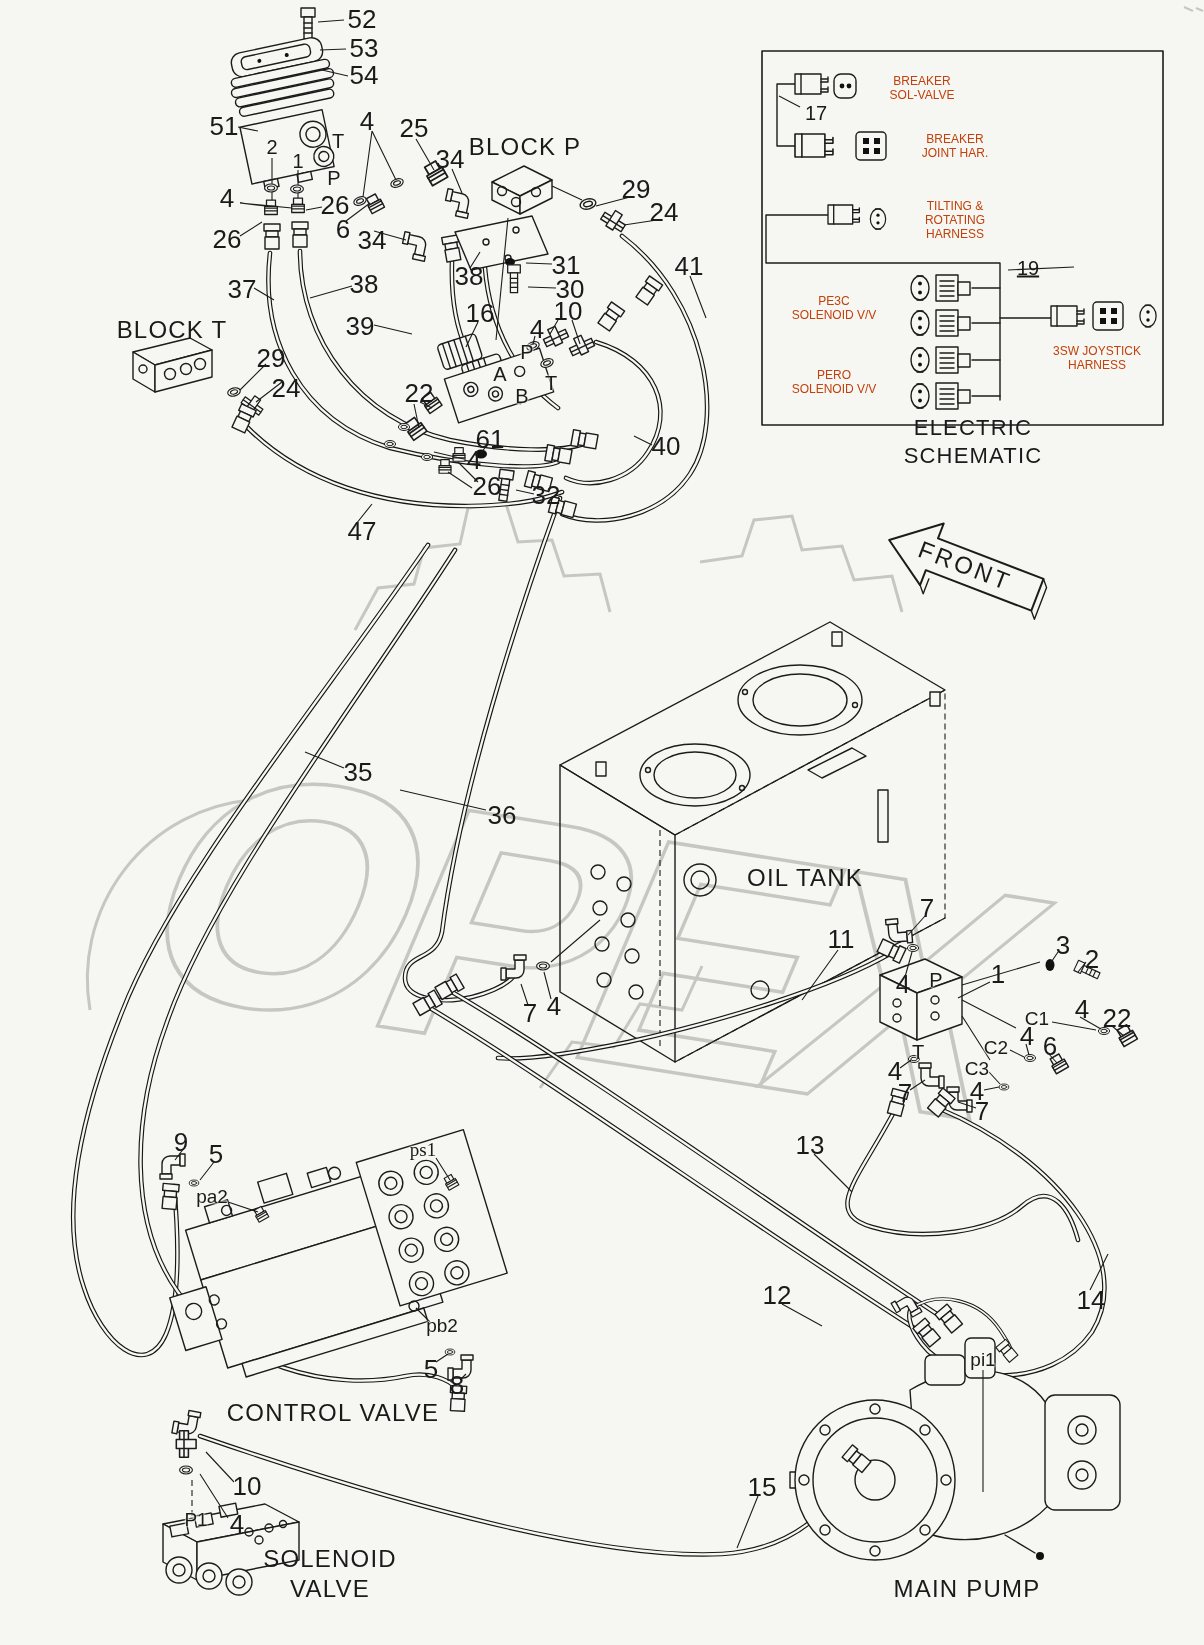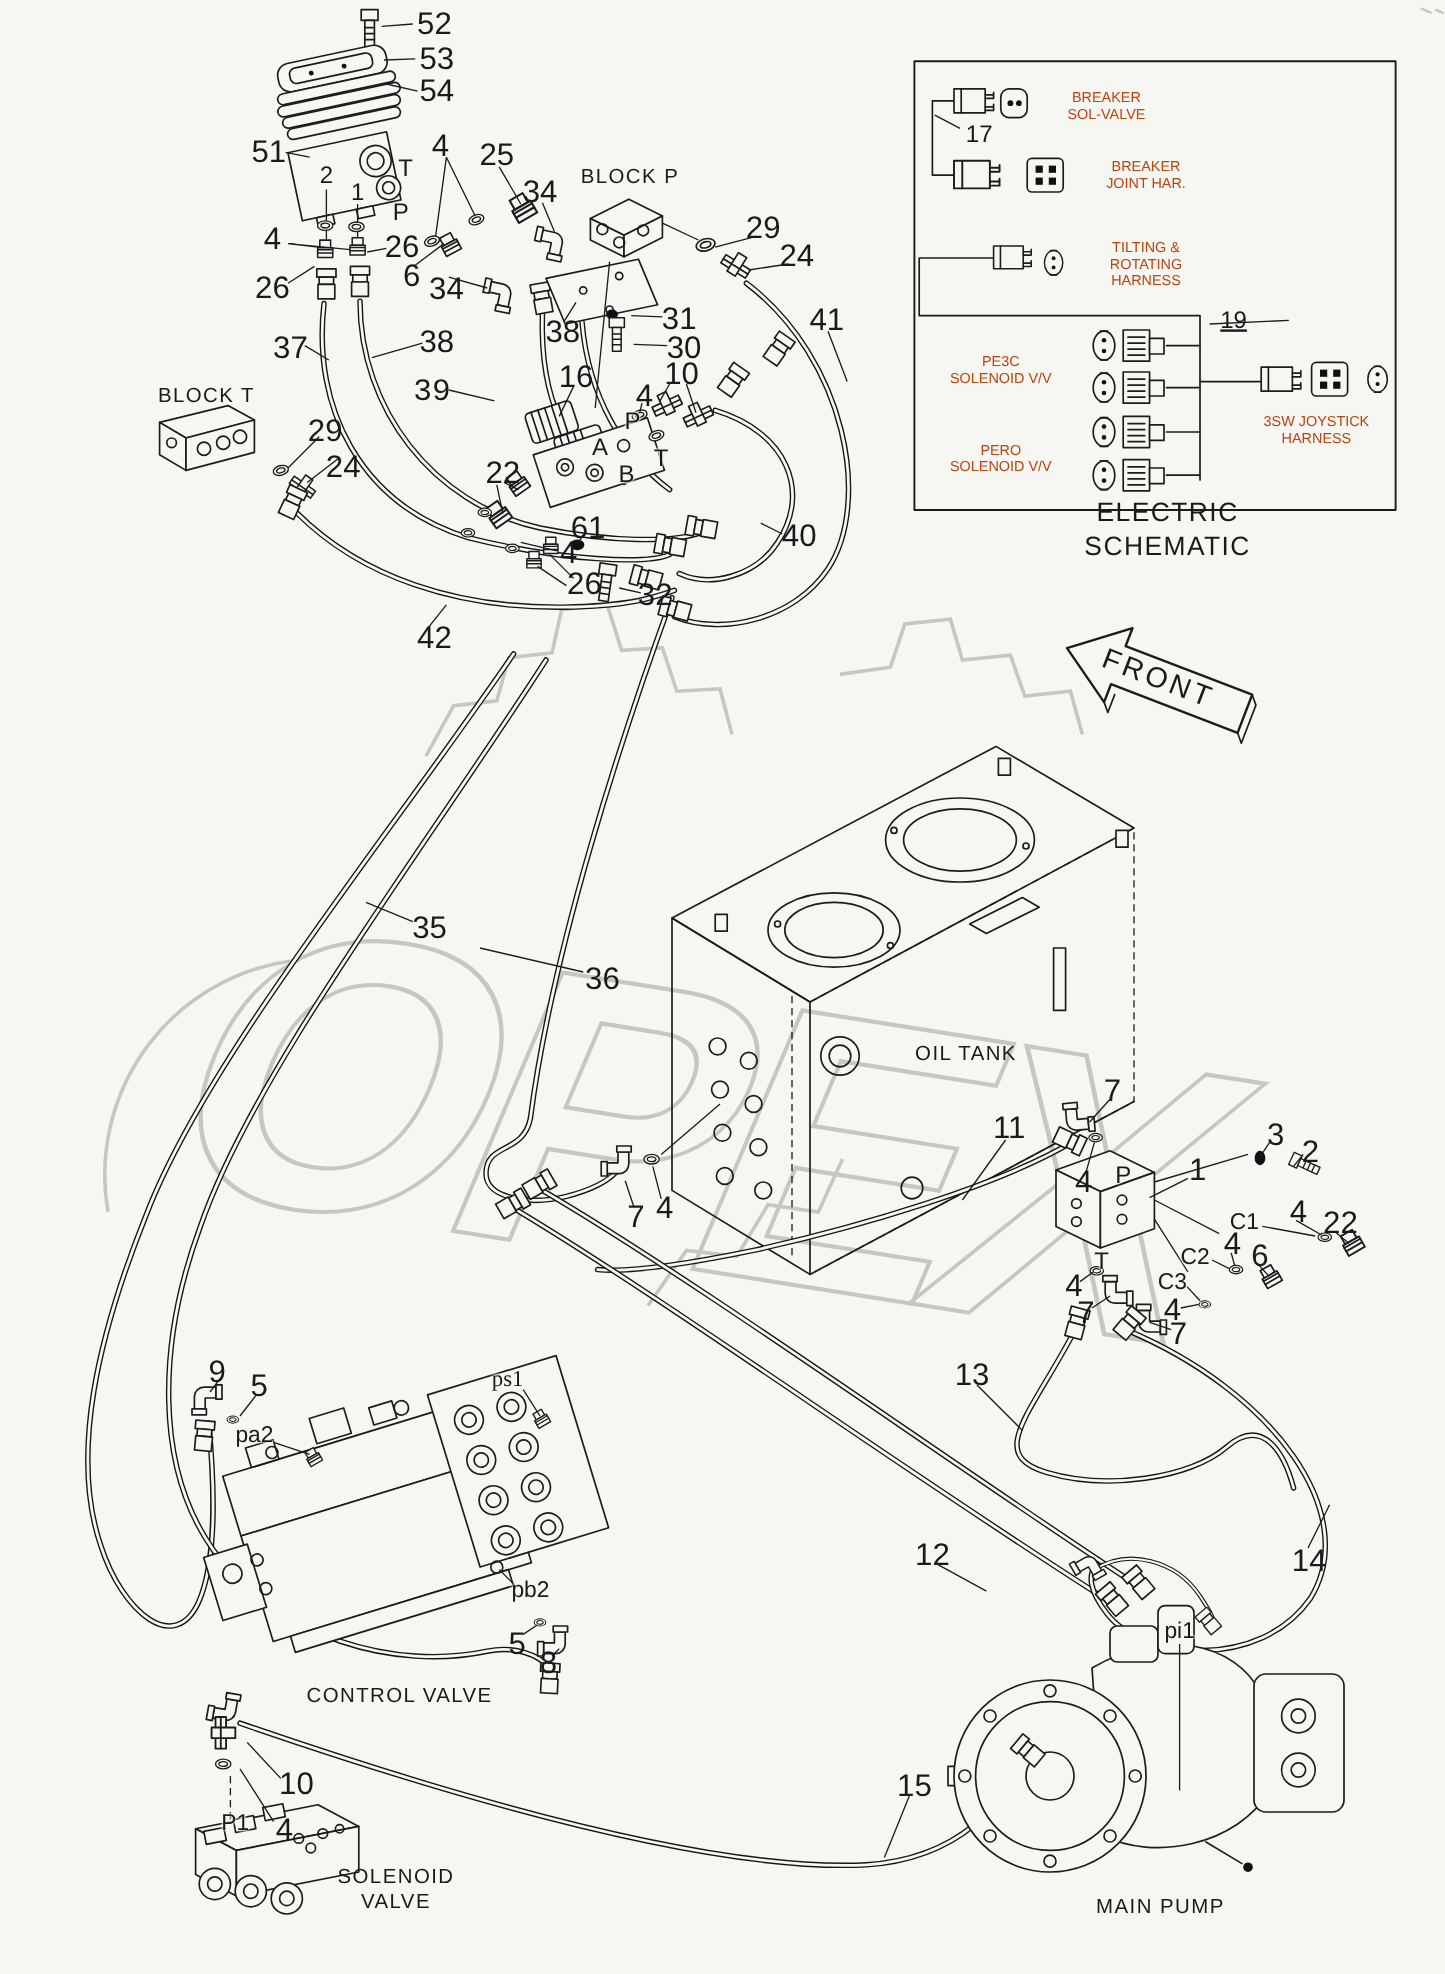--- a/index.html
+++ b/index.html
@@ -23,21 +23,21 @@
        font-size:330px;letter-spacing:-18px;}
   
   .lbl{position:absolute;transform:translate(-50%,-50%);color:#1a1a1a;
        font-size:26px;line-height:1.05;text-align:center;white-space:pre-line;}
   .lbl.sm{font-size:20px;}
   .port{position:absolute;transform:translate(-50%,-50%);color:#1a1a1a;
         font-size:20px;text-align:center;
         text-shadow:0 0 2px #f6f6f2,0 0 2px #f6f6f2,0 0 3px #f6f6f2;}
   .port.lc{font-size:19px;}
   .title{position:absolute;transform:translate(-50%,-50%);color:#1a1a1a;
-         font-size:17px;letter-spacing:1.2px;text-align:center;white-space:pre-line;line-height:1.25;}
+         font-size:24px;letter-spacing:1.2px;text-align:center;white-space:pre-line;line-height:1.25;}
   .elec{position:absolute;transform:translate(-50%,-50%);color:#c2410c;
         font-size:12px;line-height:1.18;text-align:center;white-space:pre-line;}
   #front-label{position:absolute;transform:translate(-50%,-50%) rotate(21deg);
         color:#1a1a1a;font-size:24px;letter-spacing:3px;}
 </style>
 </head>
 <body>
 
 <div id="stage">
 
@@ -496,34 +496,34 @@
       <div class="lbl" style="left: 343px; top: 230px;">6</div>
       <div class="lbl" style="left: 372px; top: 241px;">34</div>
       <div class="lbl" style="left: 227px; top: 240px;">26</div>
       <div class="lbl" style="left: 636px; top: 190px;">29</div>
       <div class="lbl" style="left: 664px; top: 213px;">24</div>
       <div class="lbl" style="left: 469px; top: 277px;">38</div>
       <div class="lbl" style="left: 566px; top: 266px;">31</div>
       <div class="lbl" style="left: 570px; top: 290px; text-align: center;">30</div>
       <div class="lbl" style="left: 242px; top: 290px;">37</div>
       <div class="lbl" style="left: 364px; top: 285px;">38</div>
-      <div class="lbl" style="left: 360px; top: 327px; font-family: Liberation Mono, monospace;">39</div>
+      <div class="lbl" style="left: 360px; top: 327px;">39</div>
       <div class="lbl" style="left: 480px; top: 314px;">16</div>
       <div class="lbl" style="left: 568px; top: 312px;">10</div>
       <div class="lbl" style="left: 689px; top: 267px;">41</div>
       <div class="lbl" style="left: 271px; top: 359px;">29</div>
       <div class="lbl" style="left: 286px; top: 389px;">24</div>
       <div class="lbl" style="left: 419px; top: 394px;">22</div>
       <div class="lbl" style="left: 537px; top: 330px;">4</div>
       <div class="lbl" style="left: 490px; top: 440px;">61</div>
       <div class="lbl" style="left: 474px; top: 461px;">4</div>
       <div class="lbl" style="left: 666px; top: 447px;">40</div>
       <div class="lbl" style="left: 487px; top: 487px;">26</div>
       <div class="lbl" style="left: 546px; top: 496px;">32</div>
-      <div class="lbl" style="left: 362px; top: 532px;">42</div>
+      <div class="lbl" style="left: 362px; top: 532px;">47</div>
       <div class="lbl" style="left: 358px; top: 773px;">35</div>
       <div class="lbl" style="left: 502px; top: 816px;">36</div>
       <div class="lbl" style="left: 530px; top: 1014px;">7</div>
       <div class="lbl" style="left: 554px; top: 1007px;">4</div>
       <div class="lbl" style="left: 927px; top: 909px;">7</div>
       <div class="lbl" style="left: 841px; top: 940px;">11</div>
       <div class="lbl" style="left: 903px; top: 985px;">4</div>
       <div class="lbl" style="left: 998px; top: 975px;">1</div>
       <div class="lbl" style="left: 1063px; top: 946px;">3</div>
       <div class="lbl" style="left: 1092px; top: 960px;">2</div>

